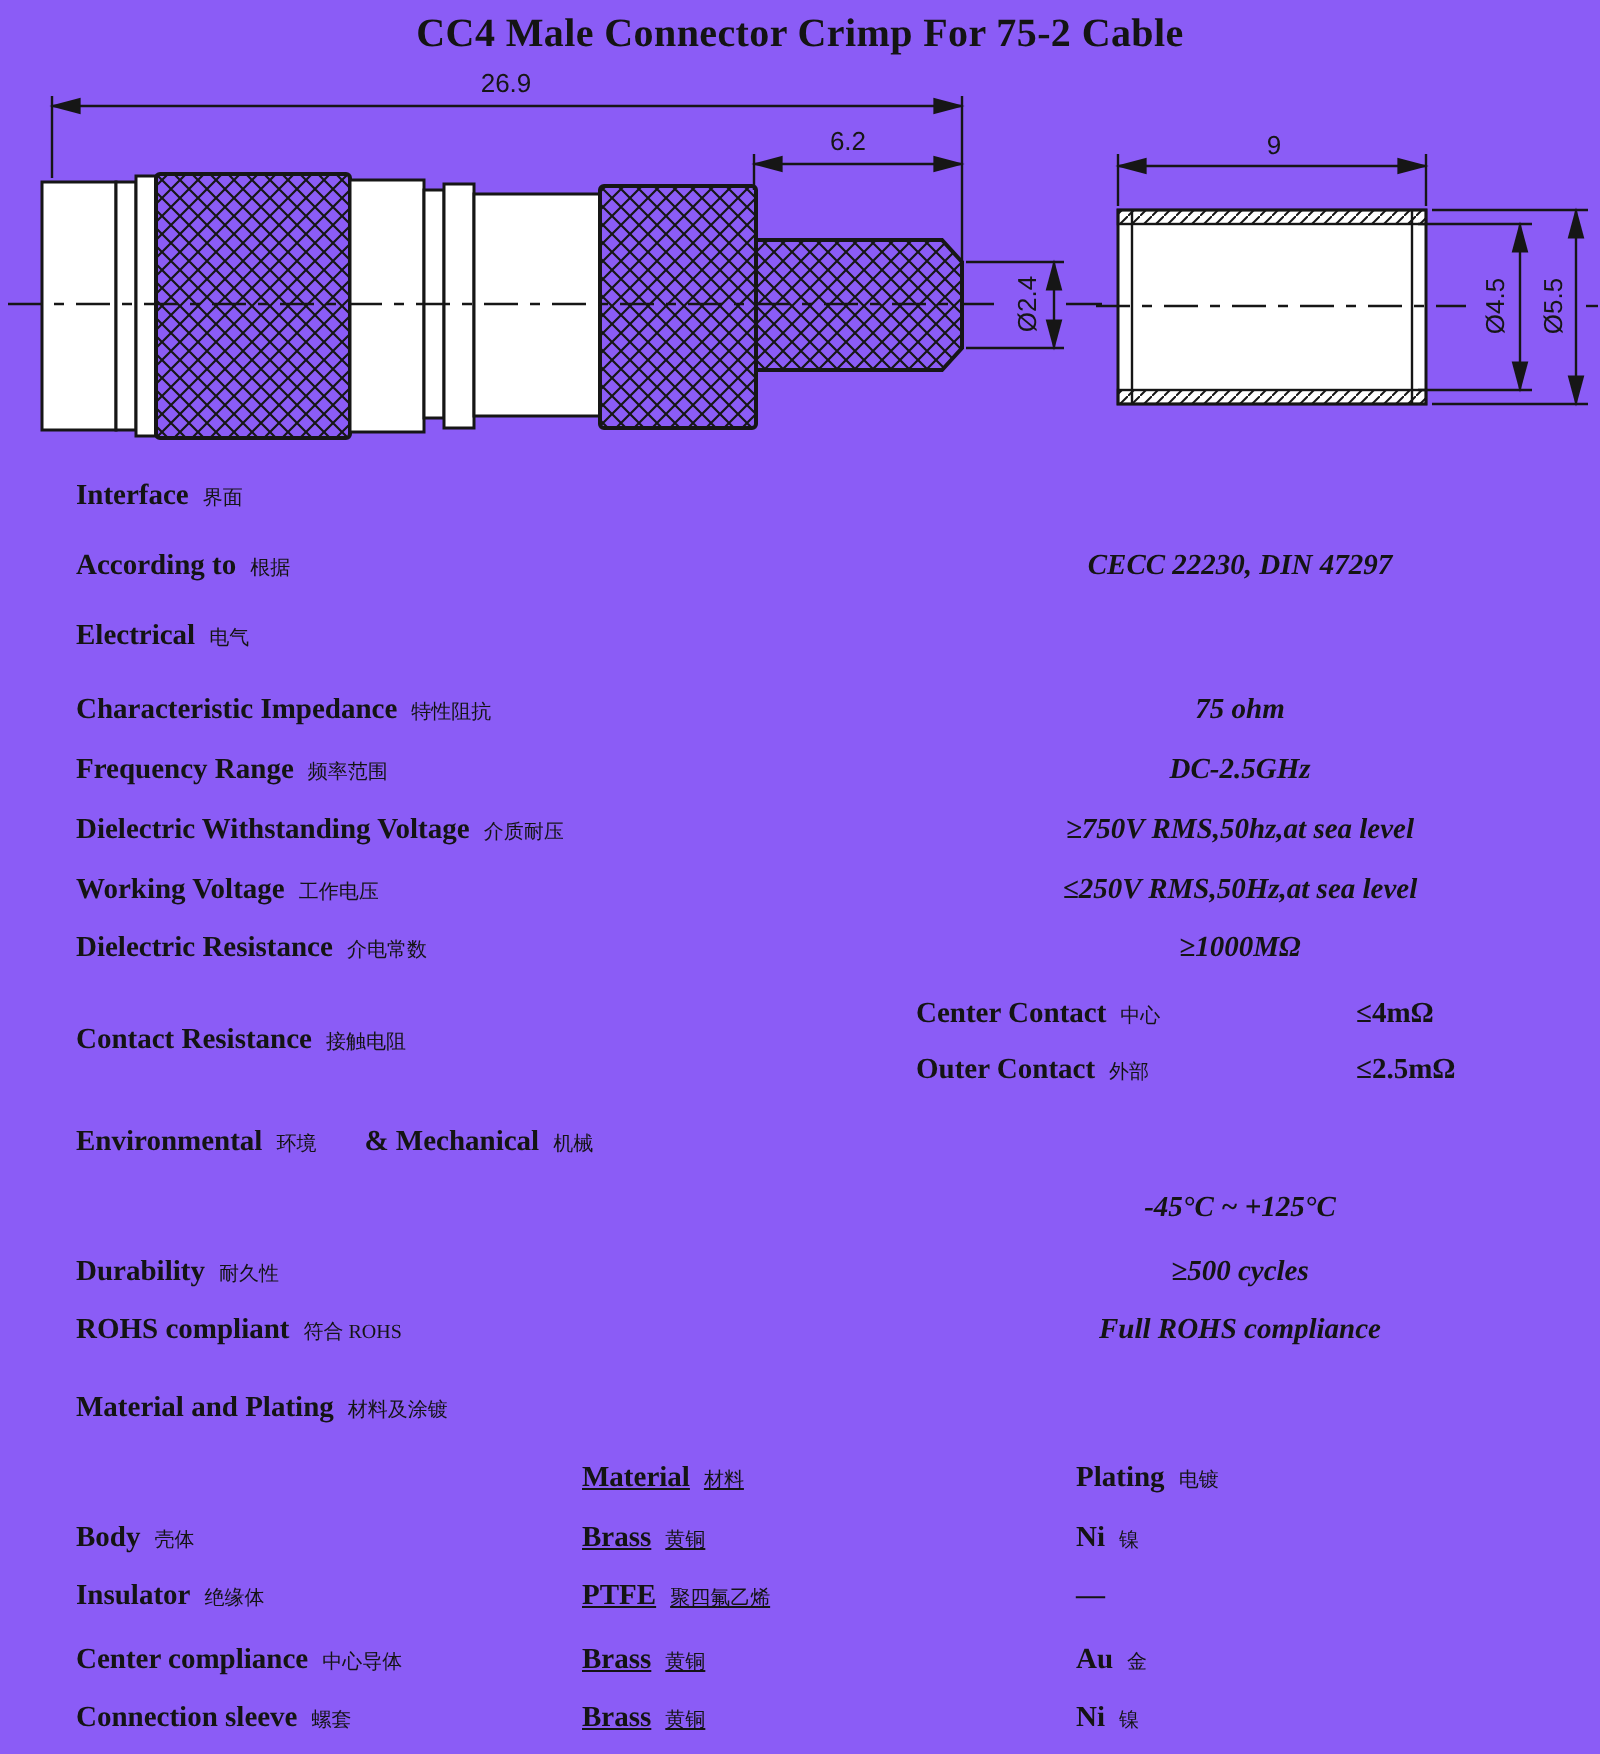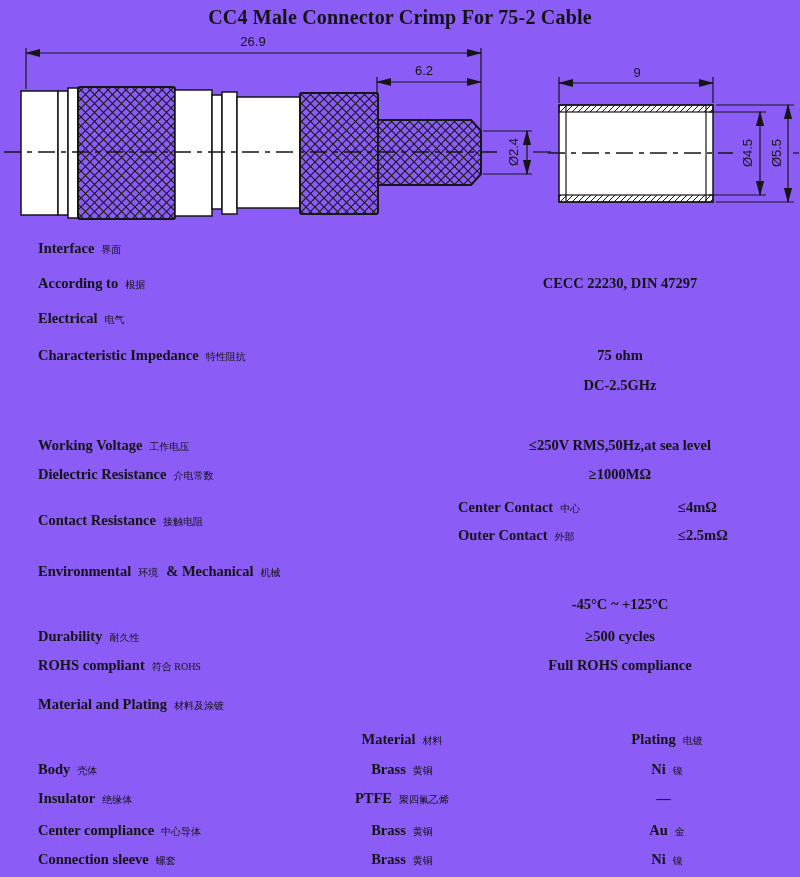--- a/index.html
+++ b/index.html
@@ -10,27 +10,27 @@
   .drawing{position:absolute;top:0;left:0;}
   .part{fill:#ffffff;stroke:#161616;stroke-width:1.5;}
   .knurlpart{fill:url(#knurlPat);stroke:#161616;stroke-width:2;}
   .wall{fill:url(#hatchPat);stroke:#161616;stroke-width:1.2;}
   .ln{stroke:#161616;stroke-width:1.2;fill:none;}
   .cl{stroke:#161616;stroke-width:1.3;fill:none;stroke-dasharray:17 6 5 6;}
   .dimtext{font-family:"Liberation Sans",sans-serif;font-size:13px;fill:#161616;}
   .row{position:absolute;left:0;width:800px;height:18px;font-size:14.5px;white-space:nowrap;}
   .row b{font-weight:bold;}
   .zh{font-weight:normal;font-size:10px;margin-left:7px;}
-  .en2{margin-left:8px;text-align:center;}
+  .en2{margin-left:24px;text-align:center;}
   .lbl{position:absolute;left:38px;}
-  .val{position:absolute;left:445px;width:350px;text-align:center;font-weight:bold;}
+  .val{position:absolute;left:445px;width:350px;text-align:center;font-weight:bold;font-style:italic;}
   .slbl{position:absolute;left:458px;font-weight:bold;}
   .sval{position:absolute;left:678px;font-weight:bold;text-align:right;}
-  .mat{position:absolute;left:302px;width:200px;text-align:center;font-weight:bold;}
-  .plat{position:absolute;left:567px;width:200px;text-align:center;font-weight:bold;}
+  .mat{position:absolute;left:291px;width:200px;text-align:left;font-weight:bold;text-decoration:underline;}
+  .plat{position:absolute;left:538px;width:200px;font-weight:bold;}
 </style>
 </head>
 <body>
 
 <div class="page">
 
   <div class="title">CC4 Male Connector Crimp For 75-2 Cable</div>
 
   <svg class="drawing" width="800" height="232" viewBox="0 0 800 232">
     <defs>
@@ -125,23 +125,28 @@
   <div class="row" style="top:310px">
     <span class="lbl"><b>Electrical</b><span class="zh">电气</span></span>
   </div>
 
   <div class="row" style="top:347px">
     <span class="lbl"><b>Characteristic Impedance</b><span class="zh">特性阻抗</span></span>
     <span class="val">75 ohm</span>
   </div>
 
   <div class="row" style="top:377px">
+    <span class="lbl"><b>Frequency Range</b><span class="zh">频率范围</span></span>
     <span class="val">DC-2.5GHz</span>
   </div>
 
+  <div class="row" style="top:407px">
+    <span class="lbl"><b>Dielectric Withstanding Voltage</b><span class="zh">介质耐压</span></span>
+    <span class="val">≥750V RMS,50hz,at sea level</span>
+  </div>
 
   <div class="row" style="top:437px">
     <span class="lbl"><b>Working Voltage</b><span class="zh">工作电压</span></span>
     <span class="val">≤250V RMS,50Hz,at sea level</span>
   </div>
 
   <div class="row" style="top:466px">
     <span class="lbl"><b>Dielectric Resistance</b><span class="zh">介电常数</span></span>
     <span class="val">≥1000MΩ</span>
   </div>

